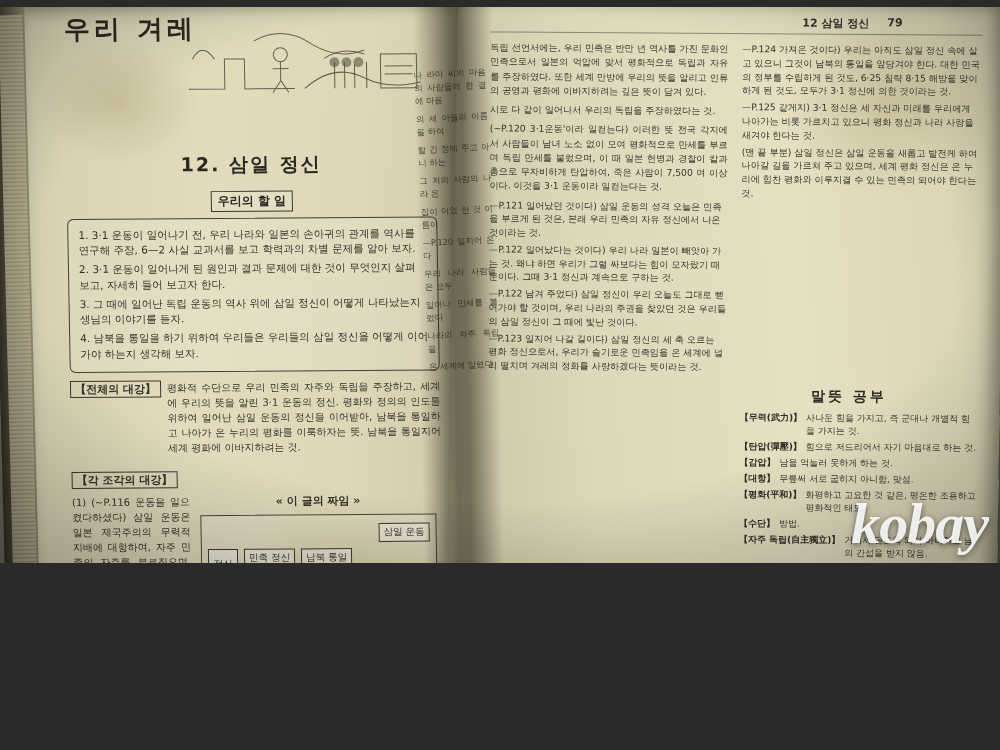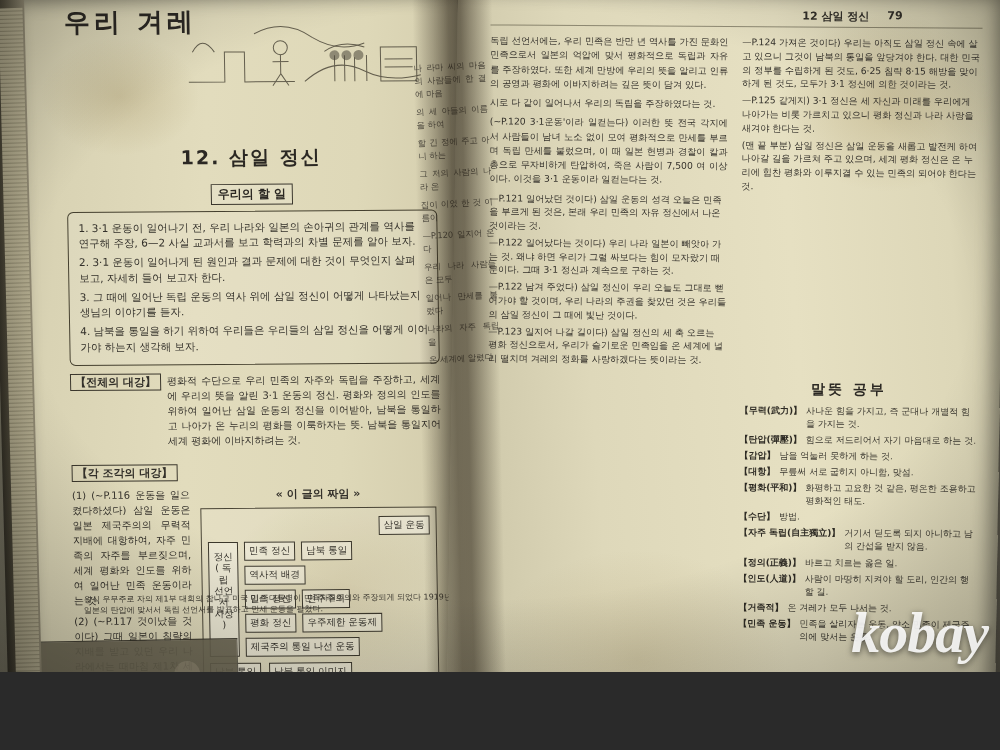--- a/index.html
+++ b/index.html
@@ -3,24 +3,25 @@
 <meta charset="utf-8">
 <style>
   html, body {
     margin: 0;
     padding: 0;
     background: #2a2a2a;
   }
   #page {
     position: relative;
     width: 1000px;
-    height: 672px;
+    height: 556px;
     overflow: hidden;
     font-family: "DejaVu Sans", sans-serif;
     background: #6e6a5c;
+    margin-top: 7px;
   }
 
   
   .photo-bg {
     position: absolute;
     inset: 0;
     background:
       radial-gradient(ellipse 70% 60% at 50% 45%, rgba(255,255,255,0.10), rgba(0,0,0,0) 70%),
       linear-gradient(100deg, #5d594d 0%, #6d6a5a 10%, #7d7866 25%, #6f6b5b 45%, #605c4f 100%);
   }

